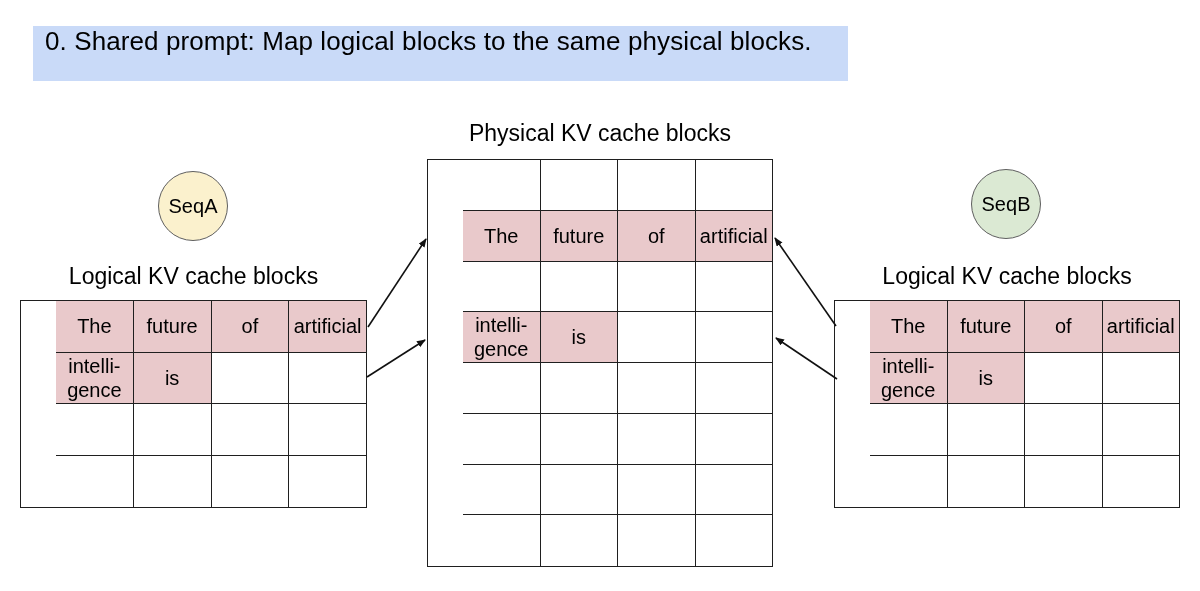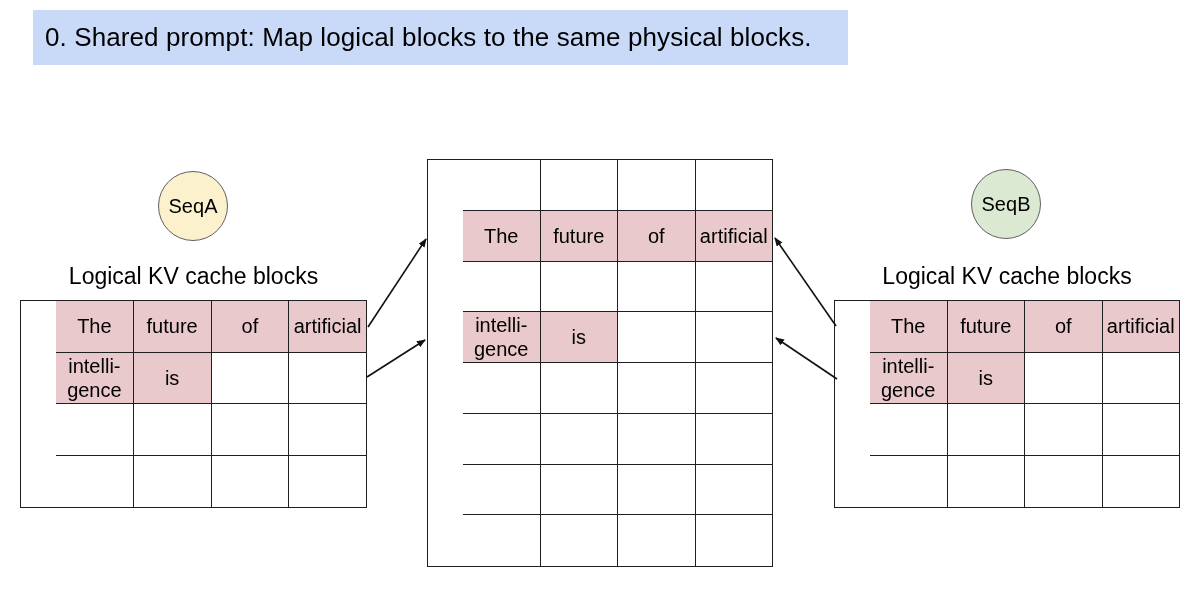--- a/index.html
+++ b/index.html
@@ -12,26 +12,25 @@
   .canvas {
     position: relative;
     width: 1200px;
     height: 591px;
     background: #ffffff;
     overflow: hidden;
   }
   .banner {
     position: absolute;
     left: 33px;
-    top: 10px;
+    top: 26px;
     width: 815px;
     height: 55px;
     background: var(--banner-bg, #c9daf8);
     display: flex;
-    align-items: center;
   }
   .banner span {
     padding-left: 12px;
     font-size: 26px;
     letter-spacing: 0.1px;
     white-space: nowrap;
   }
   .table-title {
     position: absolute;
     font-size: 23px;
@@ -114,20 +113,21 @@
   <div class="seq-circle seq-a">
     <span>Seq</span>
     <span>A</span>
   </div>
 
   <div class="seq-circle seq-b">
     <span>Seq</span>
     <span>B</span>
   </div>
 
+  <div class="table-title physical-title">Physical KV cache blocks</div>
   <div class="table-title left-title">Logical KV cache blocks</div>
   <div class="table-title right-title">Logical KV cache blocks</div>
 
   <div class="grid-table" id="physical-table">
       <div class="trow">
         <div class="tcell"></div>
         <div class="tcell"></div>
         <div class="tcell"></div>
         <div class="tcell"></div>
       </div>

